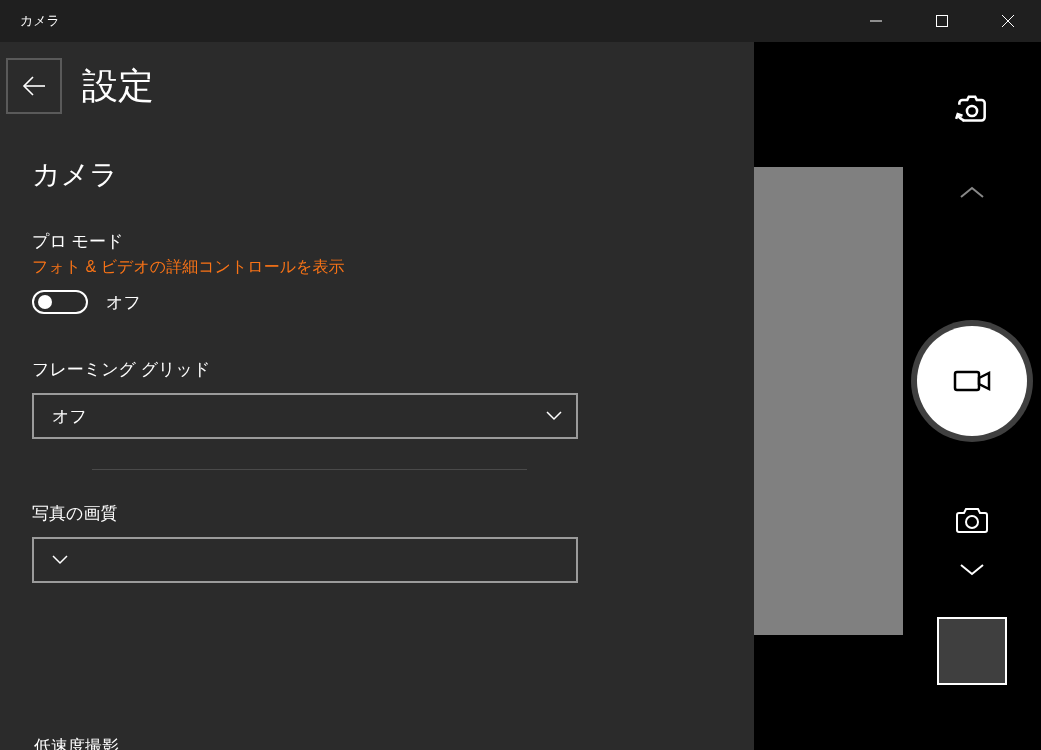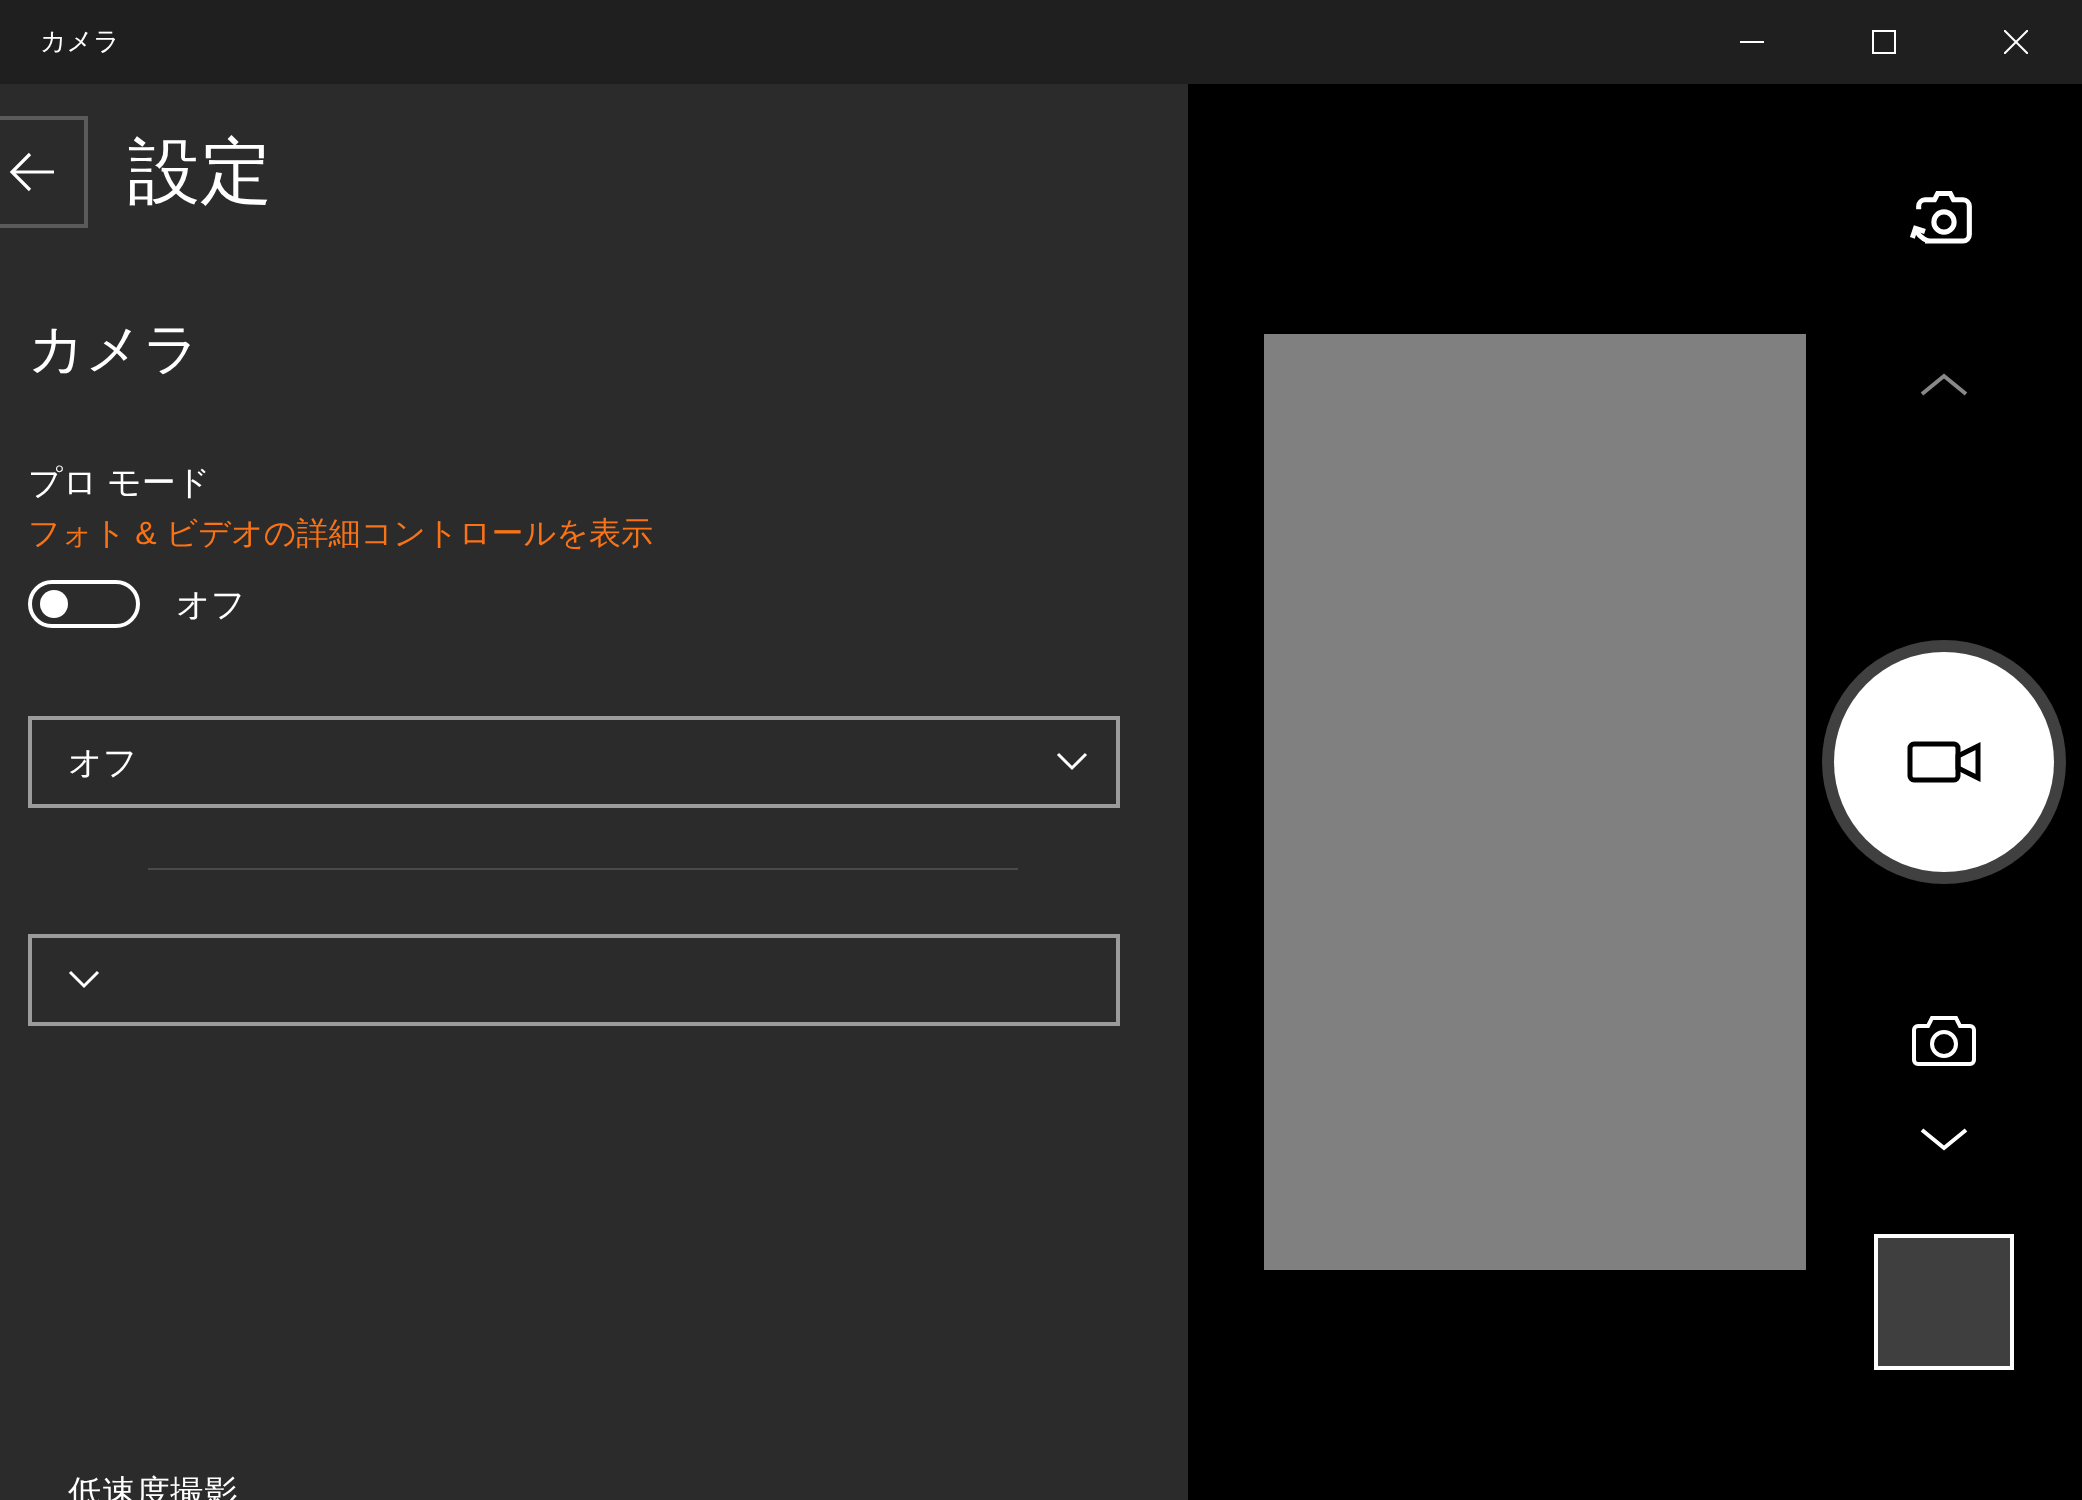--- a/index.html
+++ b/index.html
@@ -21,21 +21,21 @@
     .side-panel .cam-mode { margin-top: 70px; }
     .side-panel .chev-down { margin-top: 25px; }
     .side-panel .thumb { margin-top: 40px; }
 
     .side-btn { cursor: pointer; display: flex; align-items: center; justify-content: center; }
 
     .capture-btn { width: 110px; height: 110px; border-radius: 50%; background: #fff; display: flex; align-items: center; justify-content: center; position: relative; box-shadow: 0 0 0 6px rgba(255,255,255,0.25); margin-left: auto; margin-right: auto; }
     .thumb-box { width: 70px; height: 68px; border: 2px solid #fff; background: #3f3f3f; }
 
     
-    .settings { position: absolute; top: 42px; left: 0; width: 594px; bottom: 0; background: #2b2b2b; padding-left: 14px; padding-top: 16px; color: #fff; overflow: hidden; }
+    .settings { position: absolute; top: 42px; left: 0; width: 754px; bottom: 0; background: #2b2b2b; padding-left: 32px; padding-top: 16px; color: #fff; overflow: hidden; }
     .settings-header { display: flex; align-items: center; gap: 20px; margin-bottom: 42px; }
     .back-btn { width: 56px; height: 56px; border: 2px solid #5a5a5a; display: flex; align-items: center; justify-content: center; cursor: pointer; margin-left: -26px; }
     .settings-title { font-size: 36px; font-weight: 400; }
 
     .section-title { font-size: 28px; font-weight: 400; margin-bottom: 36px; }
     .field-label { font-size: 17px; margin-bottom: 4px; }
     .field-sublabel { font-size: 16px; color: #f97316; margin-bottom: 12px; }
 
     .toggle-row { display: flex; align-items: center; gap: 18px; margin-bottom: 44px; }
     .toggle { width: 56px; height: 24px; border: 2px solid #fff; border-radius: 14px; background: transparent; position: relative; cursor: pointer; }
@@ -131,30 +131,32 @@
 
   <div class="field-label">プロ モード</div>
   <div class="field-sublabel">フォト &amp; ビデオの詳細コントロールを表示</div>
   <div class="toggle-row">
     <div class="toggle">
       <div class="toggle-knob"></div>
     </div>
     <div class="toggle-label">オフ</div>
   </div>
 
+  <div class="field-label" style="margin-bottom:12px;">フレーミング グリッド</div>
   <div class="select">
     <span>オフ</span>
     <svg width="16" height="10" viewBox="0 0 16 10">
         <polyline points="1,1 8,8 15,1" fill="none" stroke="#fff" stroke-width="1.5"></polyline>
       </svg>
   </div>
 
   <div class="divider"></div>
 
 
+  <div class="field-label" style="margin-bottom:12px;">写真の画質</div>
   <div class="select">
     <svg width="16" height="10" viewBox="0 0 16 10">
         <polyline points="1,1 8,8 15,1" fill="none" stroke="#fff" stroke-width="1.5"></polyline>
       </svg>
   </div>
 
   <div class="truncated-label">低速度撮影</div>
 </div>
 
 </body></html>

